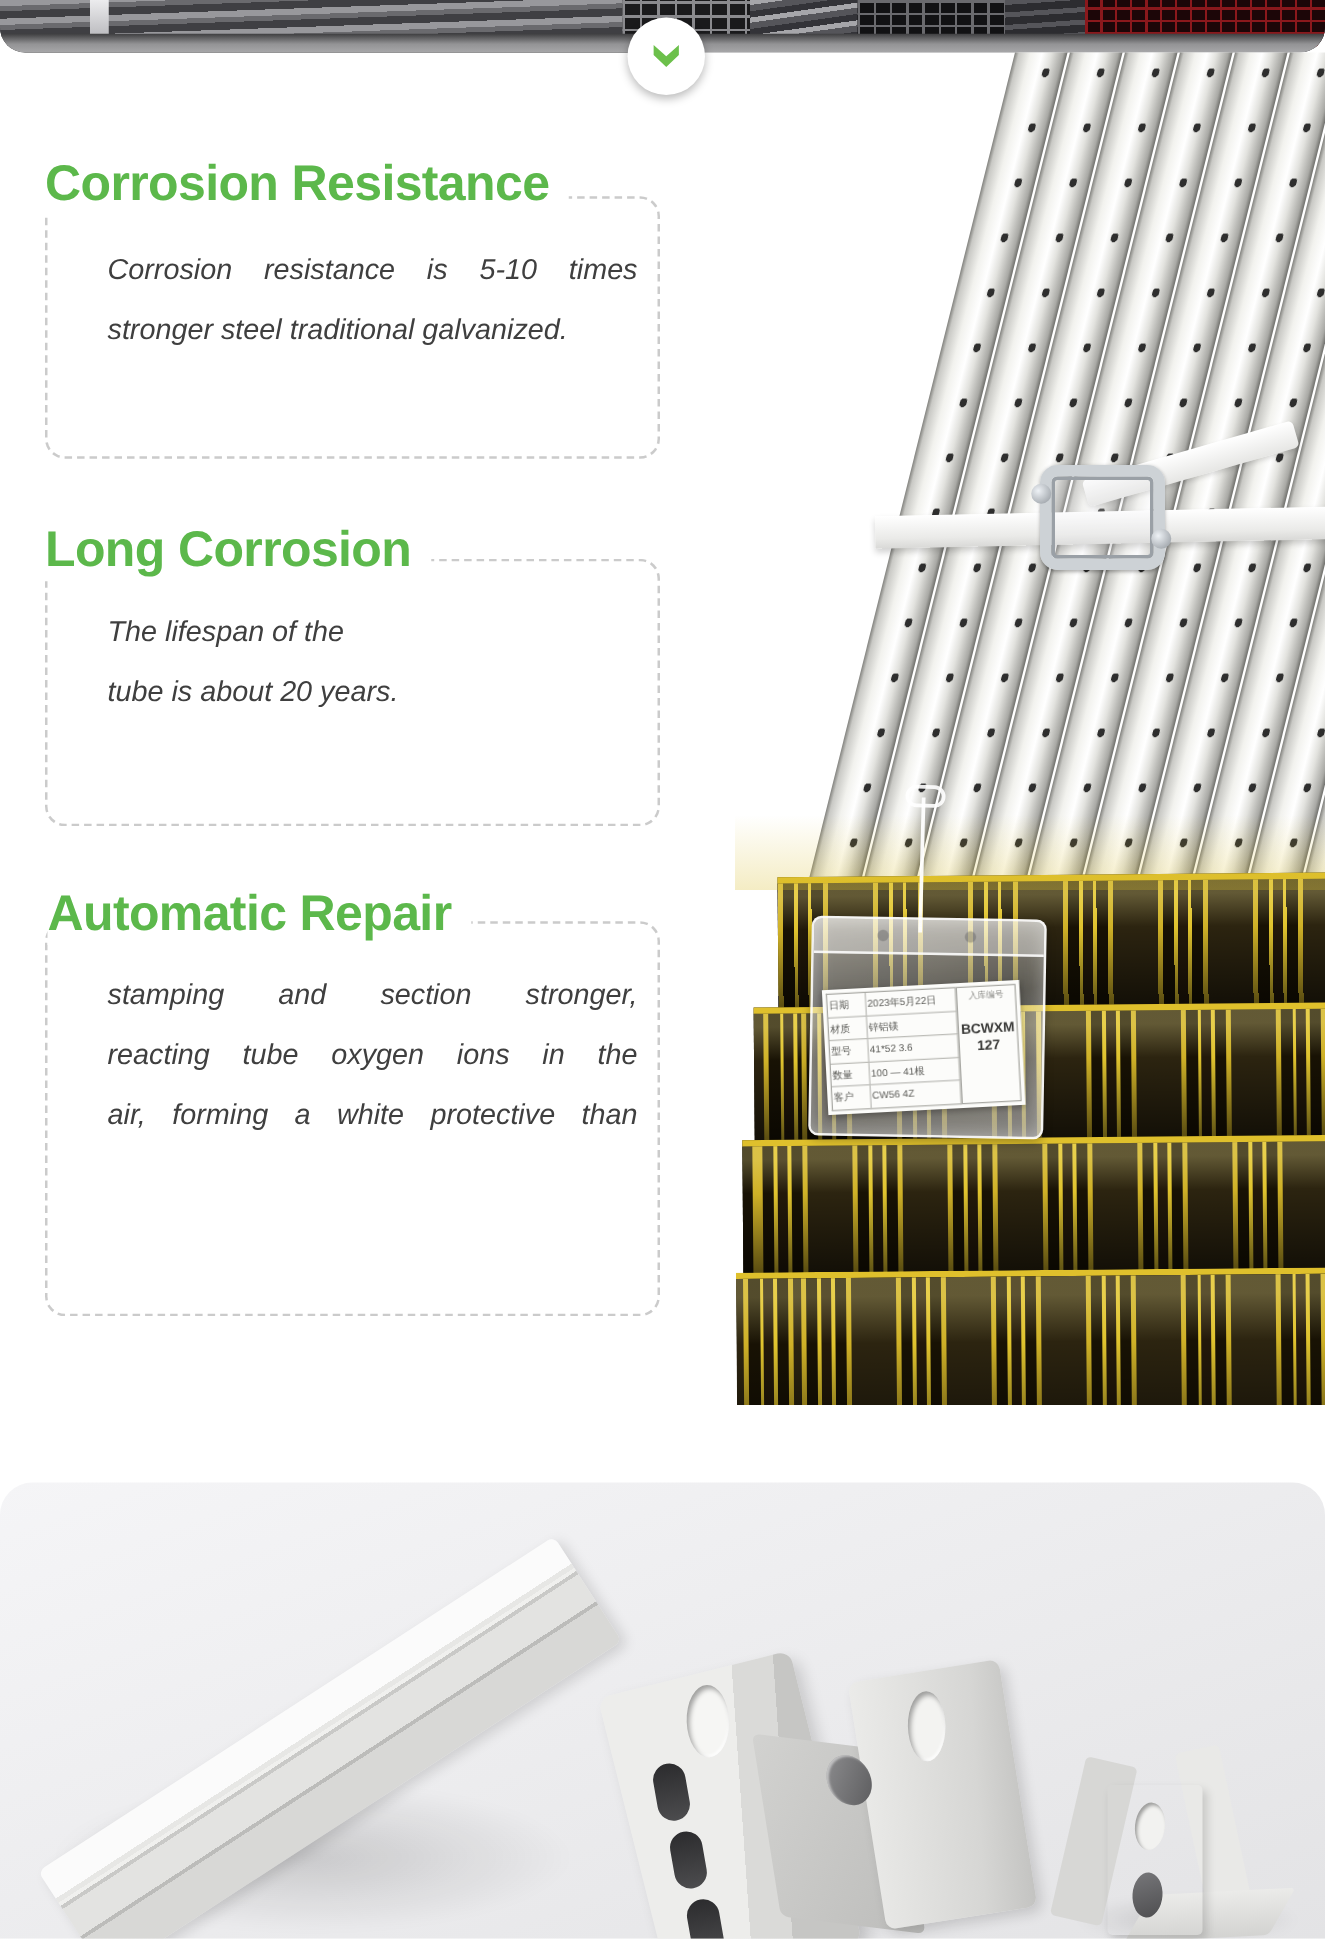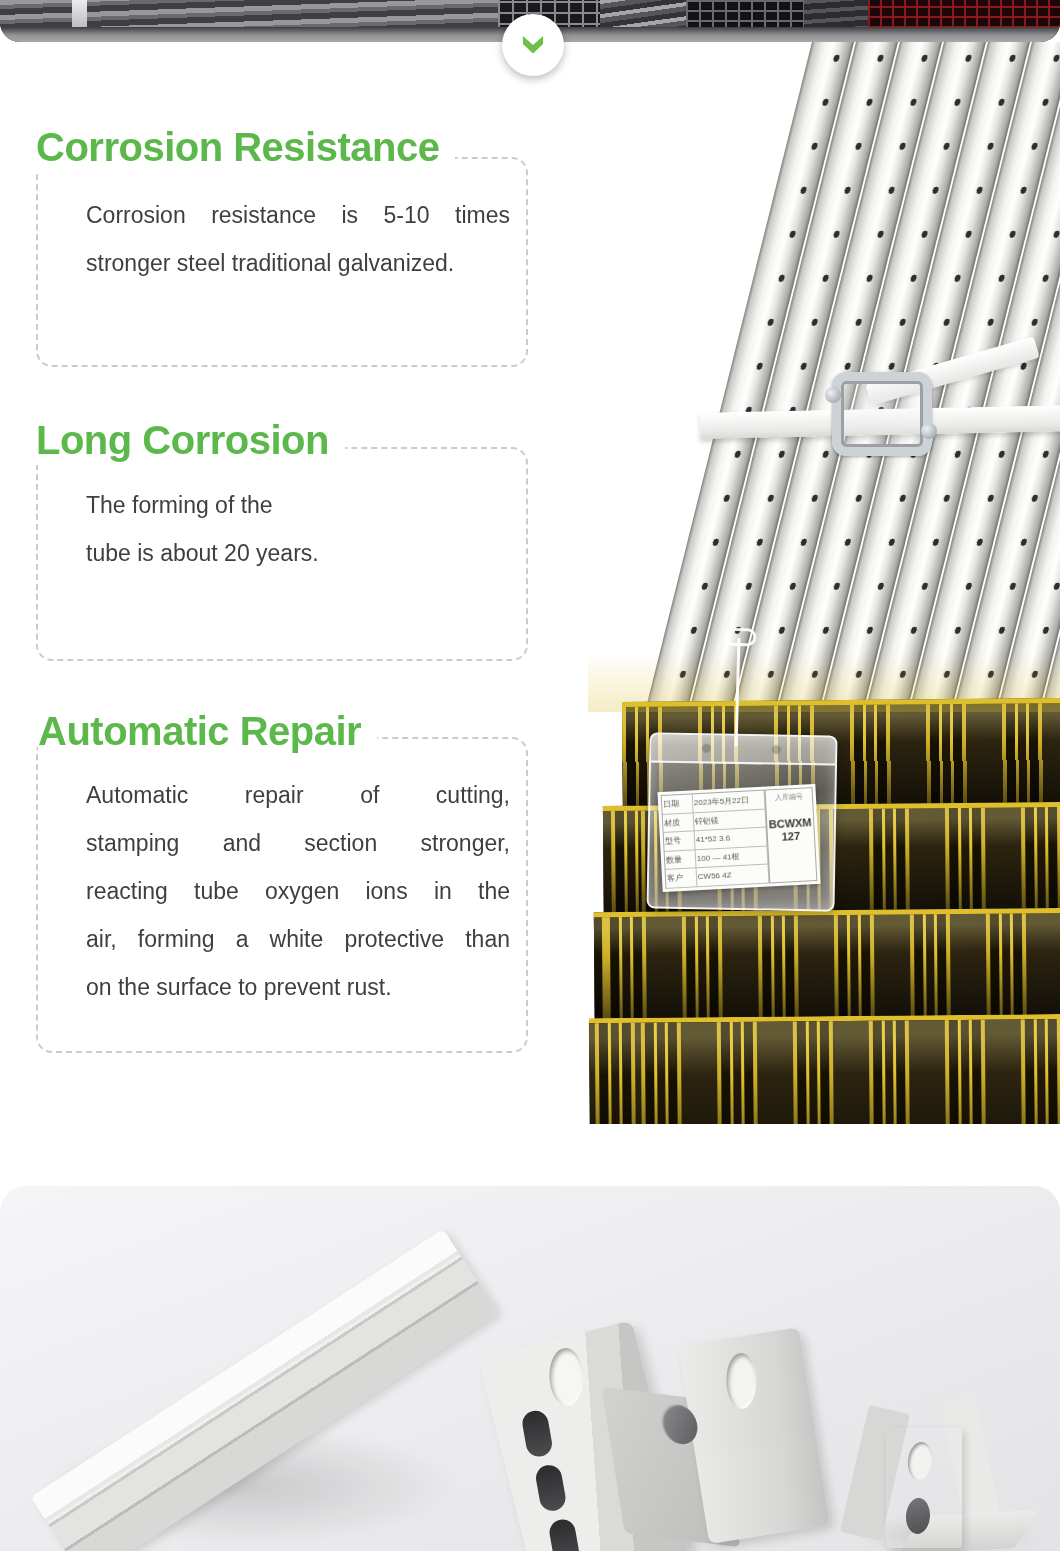--- a/index.html
+++ b/index.html
@@ -31,21 +31,21 @@
     background:linear-gradient(180deg,#3e3e40,#939395 55%,#a7a7a9);}
   
   .scroll-btn{position:absolute;left:502px;top:14px;width:62px;height:62px;border-radius:50%;
     background:#ffffff;box-shadow:0 3px 8px rgba(0,0,0,.28);display:flex;align-items:center;
     justify-content:center;z-index:20;}
   
   .feature-title{position:absolute;z-index:5;font-size:40px;font-weight:700;color:#5cb84b;
     background:#ffffff;padding:0 16px 4px 0;line-height:1.05;letter-spacing:-.5px;}
   .feature-box{position:absolute;border:2px dashed #cbcbcb;border-radius:16px;background:#fff;
     box-sizing:border-box;padding:32px 16px 0 48px;font-size:23px;color:#3f3f3f;}
-  .feature-box .line{line-height:48px;white-space:nowrap;}
+  .feature-box .line{line-height:48px;white-space:nowrap;font-style:italic;}
   .feature-box .line.j{white-space:normal;text-align:justify;text-align-last:justify;}
   #t1{left:36px;top:126px;} #b1{left:36px;top:157px;width:492px;height:210px;}
   #t2{left:36px;top:419px;} #b2{left:36px;top:447px;width:492px;height:214px;}
   #t3{left:38px;top:710px;} #b3{left:36px;top:737px;width:492px;height:316px;}
   
   .photo-right{position:absolute;left:560px;top:42px;width:500px;height:1082px;background:#fff;
     overflow:hidden;}
   .rails{position:absolute;left:255px;top:-12px;width:580px;height:746px;display:flex;
     transform:skewX(-14deg);transform-origin:0 0;}
   .rail{width:42px;height:100%;margin-right:2px;position:relative;flex:0 0 auto;
@@ -168,31 +168,29 @@
 </div>
 
 <div class="feature-title" id="t1">Corrosion Resistance</div>
 <div class="feature-box" id="b1">
   <div class="line j">Corrosion resistance is 5-10 times</div>
   <div class="line">stronger steel traditional galvanized.</div>
 </div>
 
 <div class="feature-title" id="t2">Long Corrosion</div>
 <div class="feature-box" id="b2">
-  <div class="line">The forming of the</div>
+  <div class="line">The lifespan of the</div>
   <div class="line">tube is about 20 years.</div>
 </div>
 
 <div class="feature-title" id="t3">Automatic Repair</div>
 <div class="feature-box" id="b3">
-  <div class="line j">Automatic repair of cutting,</div>
   <div class="line j">stamping and section stronger,</div>
   <div class="line j">reacting tube oxygen ions in the</div>
   <div class="line j">air, forming a white protective than</div>
-  <div class="line">on the surface to prevent rust.</div>
 </div>
 
 <div class="photo-right">
   <div class="rails">
     <div class="rail"></div>
     <div class="rail"></div>
     <div class="rail"></div>
     <div class="rail"></div>
     <div class="rail"></div>
     <div class="rail"></div>

